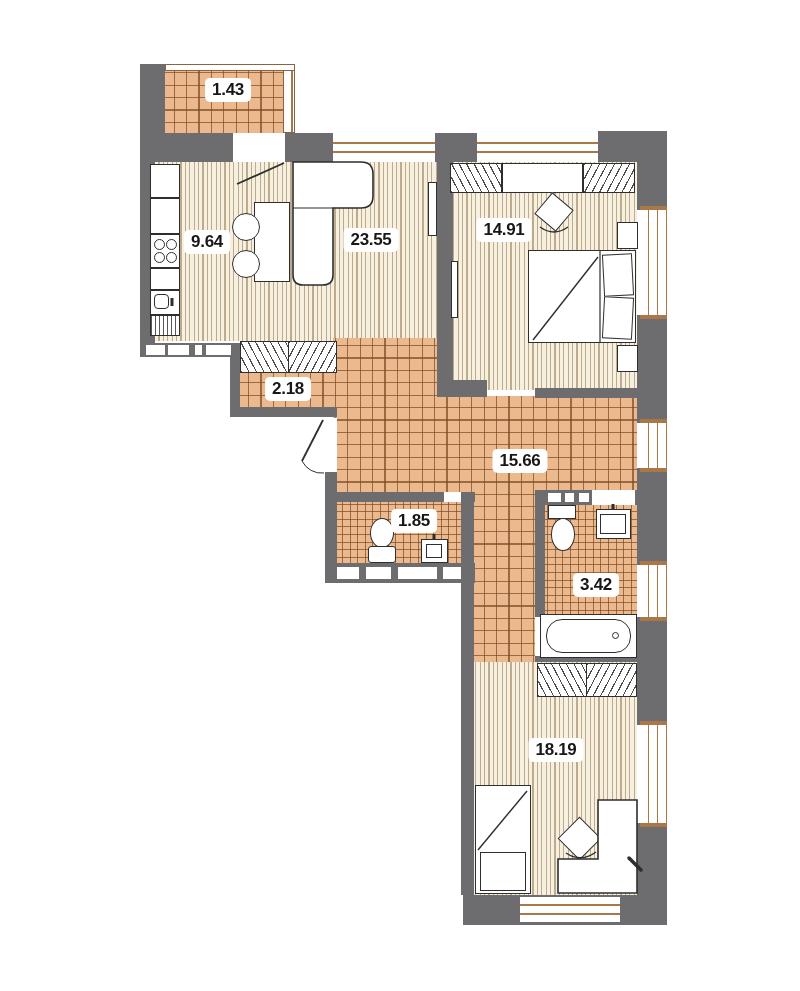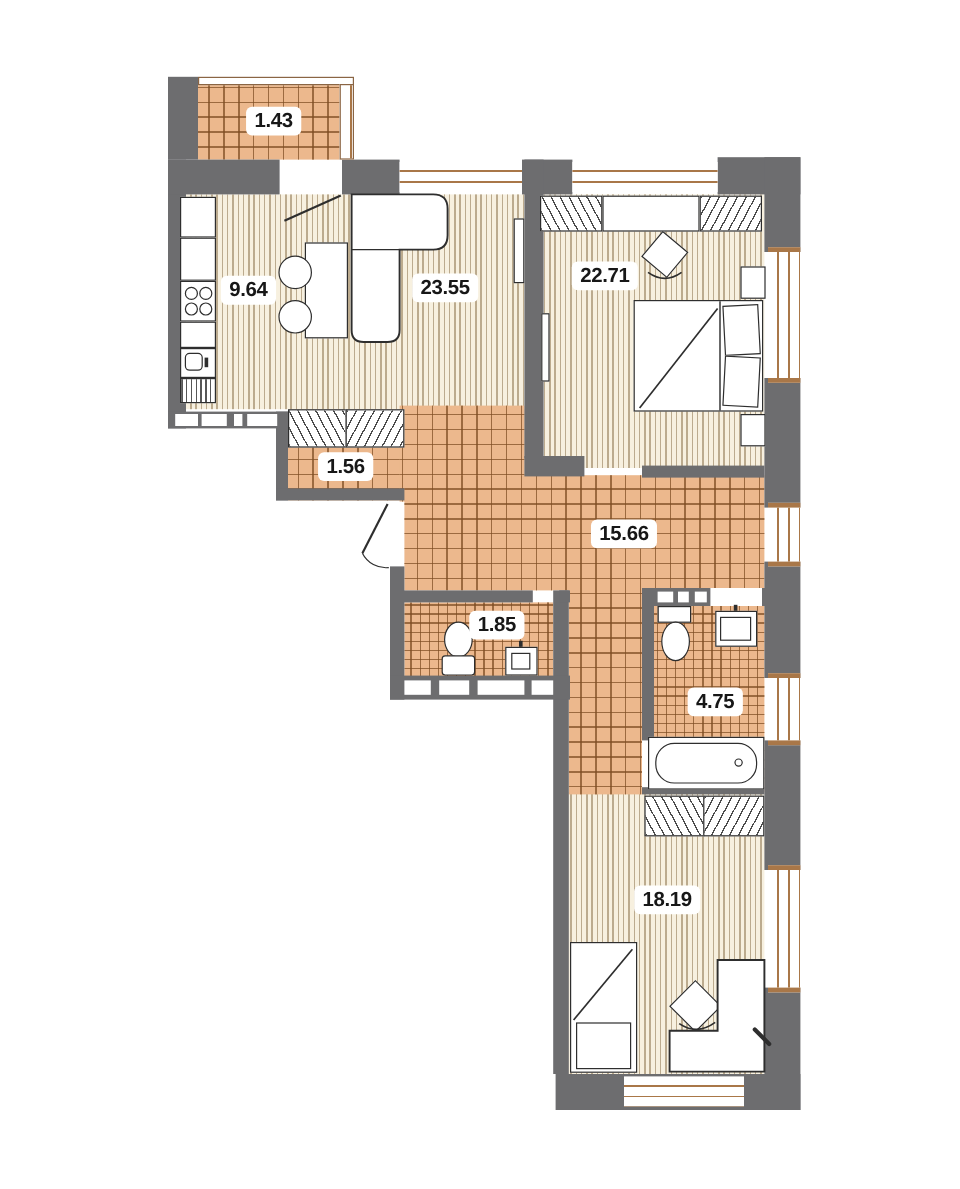--- a/index.html
+++ b/index.html
@@ -174,23 +174,23 @@
     <path d="M540,227 Q554,237 568,227" fill="none" stroke="#2e2e2e" stroke-width="1.4"></path>
     <path d="M566,853 Q581,863 596,852" fill="none" stroke="#2e2e2e" stroke-width="1.4"></path>
 
     <path d="M629,858 L641,870" fill="none" stroke="#2e2e2e" stroke-width="3.5" stroke-linecap="round"></path>
 
     <path d="M434,539 v-5" fill="none" stroke="#2e2e2e" stroke-width="3"></path>
     <path d="M613,509 v-5" fill="none" stroke="#2e2e2e" stroke-width="3"></path>
     <path d="M172,298 v8" fill="none" stroke="#2e2e2e" stroke-width="3"></path>
   </svg>
 
-  <div class="rlabel" style="left:228px;top:101px">1.43</div>
+  <div class="rlabel" style="left:228px;top:90px">1.43</div>
   <div class="rlabel" style="left:207px;top:242px">9.64</div>
   <div class="rlabel" style="left:371px;top:240px">23.55</div>
-  <div class="rlabel" style="left:504px;top:230px">22.71</div>
-  <div class="rlabel" style="left:288px;top:389px">1.56</div>
-  <div class="rlabel" style="left:520px;top:445px">15.66</div>
+  <div class="rlabel" style="left:504px;top:230px">14.91</div>
+  <div class="rlabel" style="left:288px;top:389px">2.18</div>
+  <div class="rlabel" style="left:520px;top:461px">15.66</div>
   <div class="rlabel" style="left:414px;top:521px">1.85</div>
-  <div class="rlabel" style="left:596px;top:585px">4.75</div>
+  <div class="rlabel" style="left:596px;top:585px">3.42</div>
   <div class="rlabel" style="left:556px;top:750px">18.19</div>
 
 </div>
 
 </body></html>

